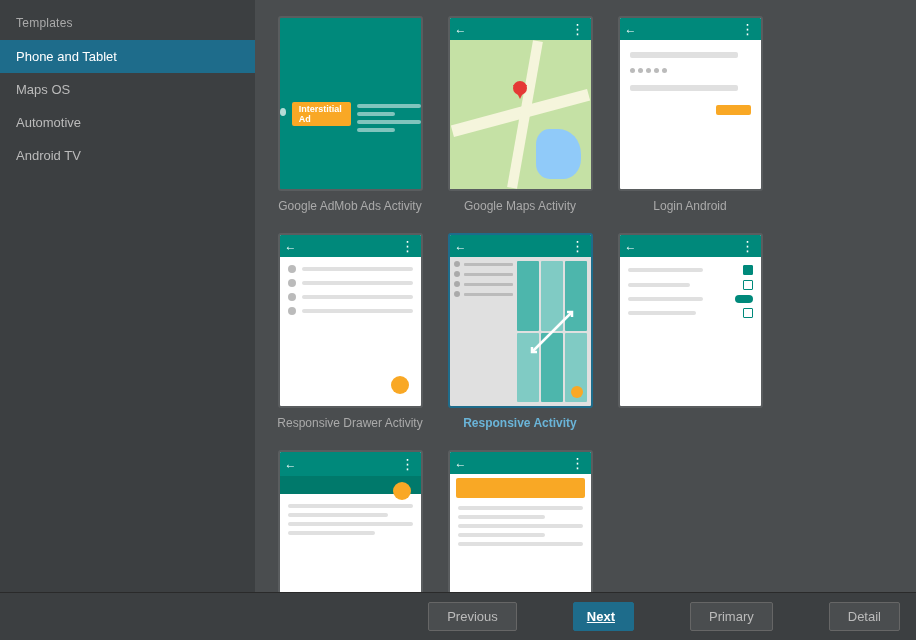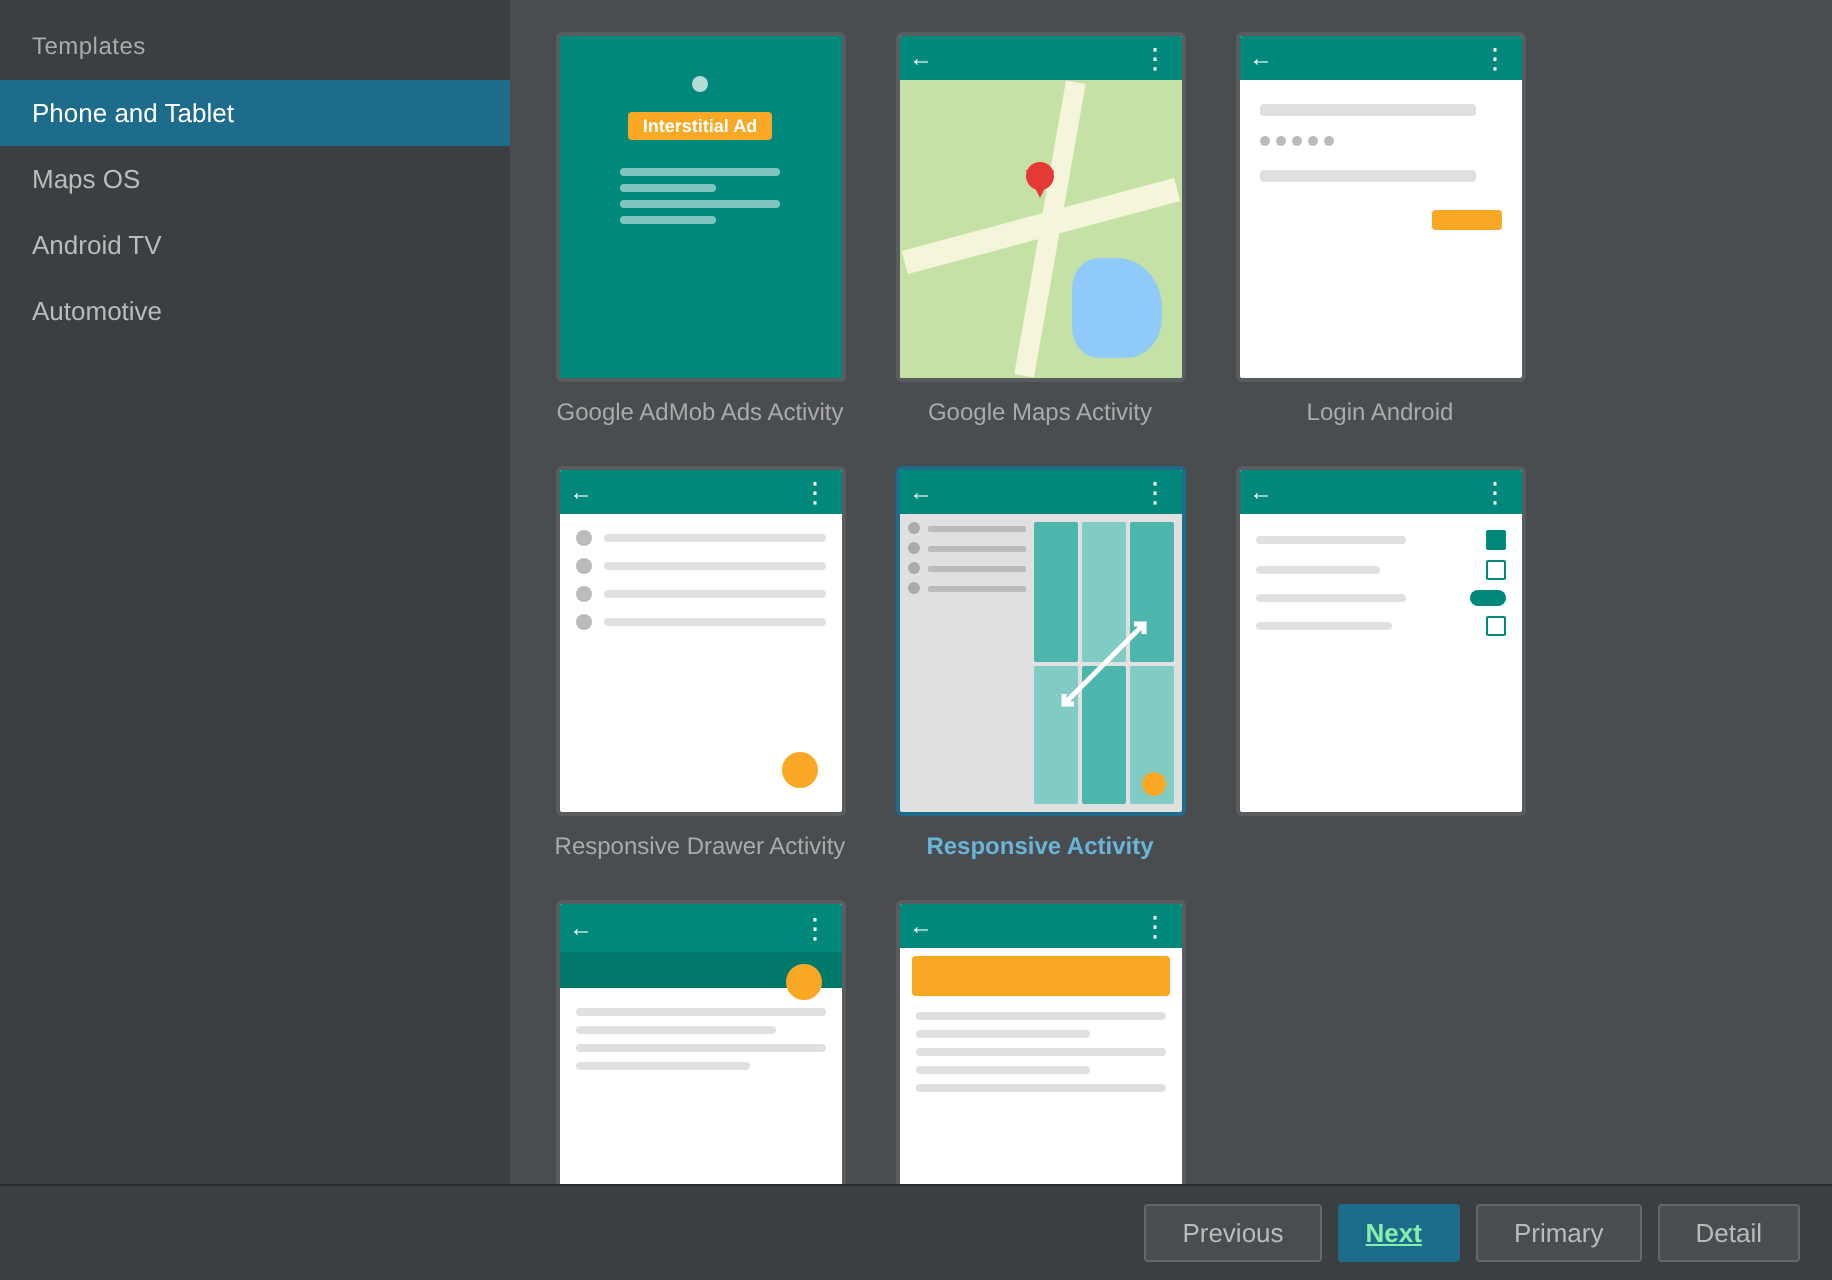--- a/index.html
+++ b/index.html
@@ -97,45 +97,46 @@
       border-top: 1px solid #2a2a2a;
     }
     .footer-btn {
       padding: 6px 18px;
       font-size: 13px;
       border-radius: 2px;
       cursor: pointer;
       border: 1px solid #666;
       background: #4a4d4f;
       color: #bbb;
+      margin-left: 48px;
     }
     .footer-btn.primary {
       background: #1e6c8b;
-      color: #86efac;
+      color: #ffffff;
       border-color: #1e6c8b;
       font-weight: bold;
       text-decoration: underline;
       padding-left: 13px;
     }
     .top-bar-arrow {
       color: white;
       font-size: 12px;
     }
     .top-bar-dots {
       color: white;
       font-size: 14px;
       letter-spacing: 1px;
     }
 
     
     .admob-body {
       background: #00897b;
       height: 100%;
       display: flex;
-      flex-direction: column;
+      flex-direction: row;
       align-items: center;
       padding-top: 20px;
       gap: 6px;
     }
     .admob-badge {
       background: #f9a825;
       color: #fff;
       font-size: 9px;
       padding: 2px 7px;
       border-radius: 2px;
@@ -569,24 +570,24 @@
 
   <div class="sidebar">
     <div class="sidebar-header">Templates</div>
     <div class="sidebar-item active">
       <span>Phone and Tablet</span>
     </div>
     <div class="sidebar-item">
       <span>Maps OS</span>
     </div>
     <div class="sidebar-item">
+      <span>Automotive</span>
+    </div>
+    <div class="sidebar-item">
       <span>Android TV</span>
-    </div>
-    <div class="sidebar-item">
-      <span>Automotive</span>
     </div>
   </div>
 
   <div class="content">
 
     <div class="template-card">
       <div class="template-thumb">
         <div class="admob-body">
           <div style="width:8px;height:8px;border-radius:50%;background:rgba(255,255,255,0.7);margin-bottom:4px;"></div>
           <div class="admob-badge">Interstitial Ad</div>

